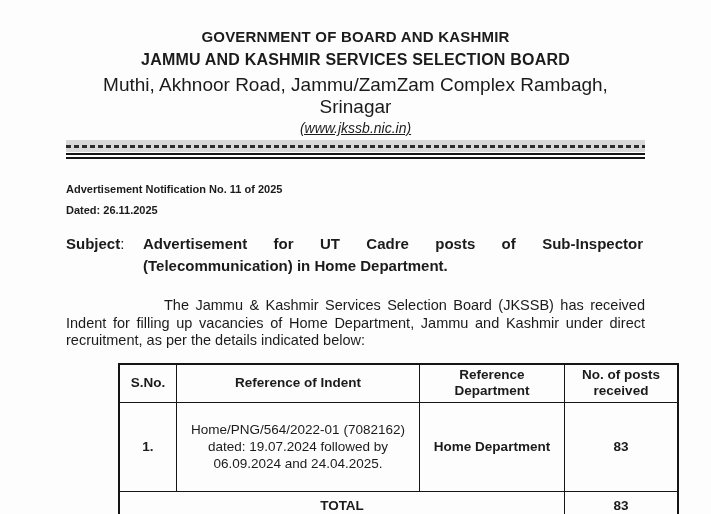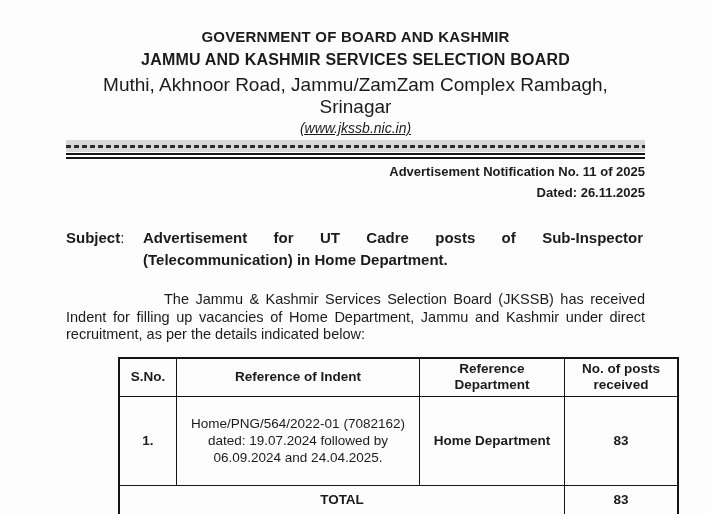--- a/index.html
+++ b/index.html
@@ -37,24 +37,24 @@
     background: repeating-linear-gradient(to right, #2b2b2b 0 5px, transparent 5px 8px);
   }
   .sep-double {
     margin-top: 1px;
     height: 2px;
     border-top: 2.5px solid #151515;
     border-bottom: 2px solid #151515;
   }
 
   
-  .title-block { margin-top: 2px; text-align: right; font-weight: bold; font-size: 13px; line-height: 21px; }
+  .title-block { margin-top: 20px; text-align: left; font-weight: bold; font-size: 11px; line-height: 21px; }
 
   
-  .subject { margin-top: 24px; display: flex; font-size: 15px; line-height: 21.5px; }
+  .subject { margin-top: 12px; display: flex; font-size: 15px; line-height: 21.5px; }
   .subject .label-wrap { flex: 0 0 64px; }
   .subject .label-wrap .lbl { font-weight: bold; }
   .subject .subject-text {
     margin-left: 13px;
     width: 500px;
     font-weight: bold;
     text-align: justify;
   }
 
   

